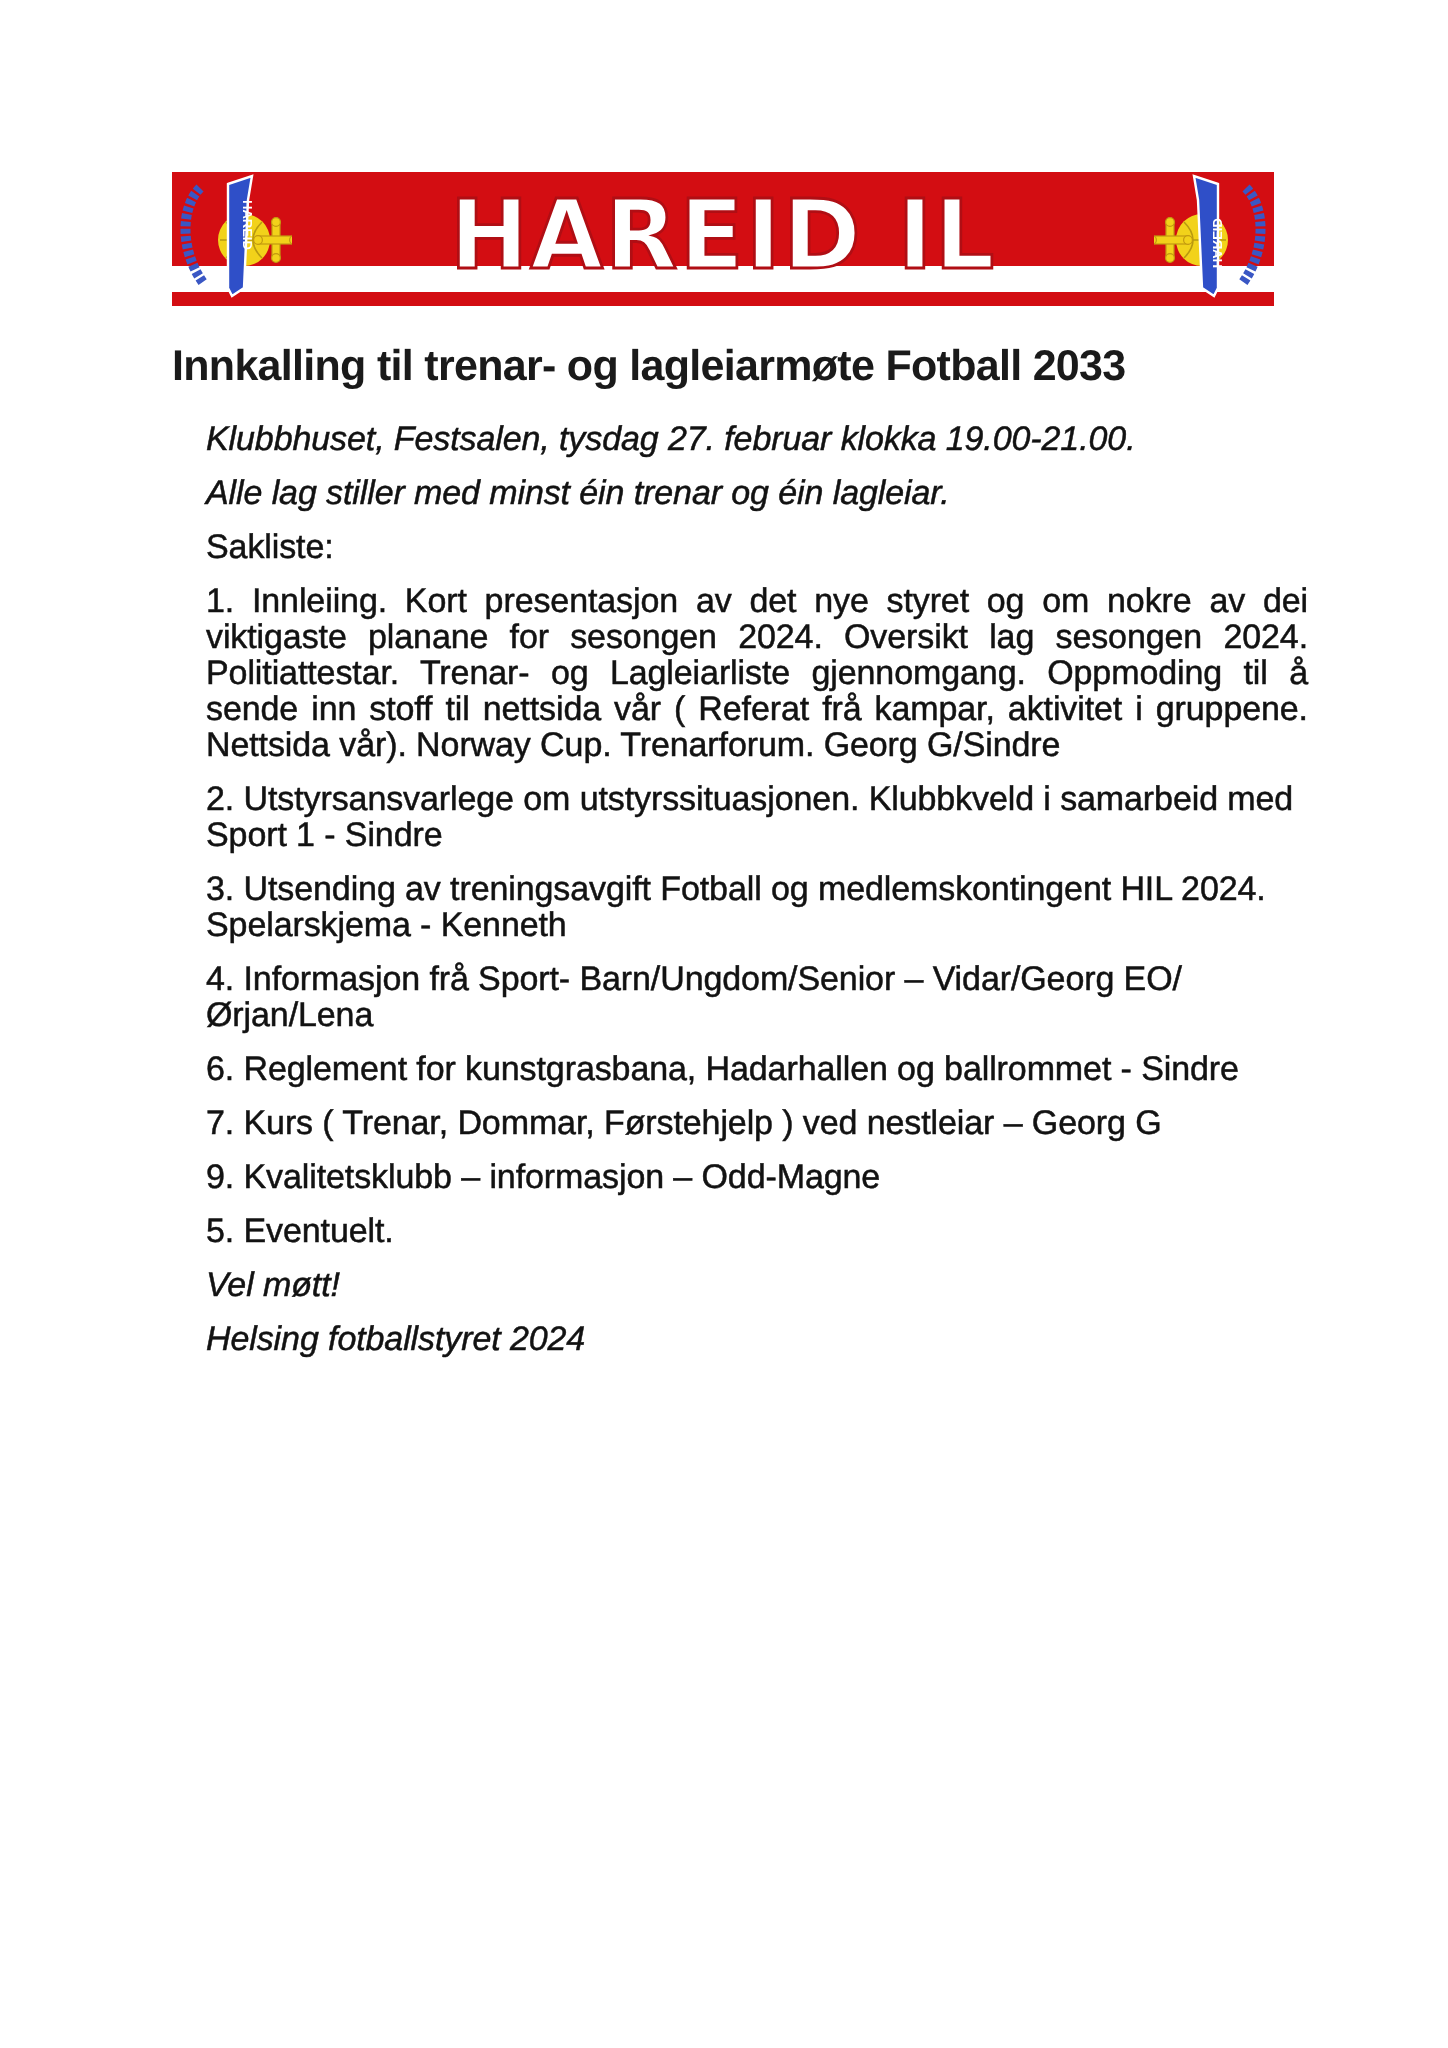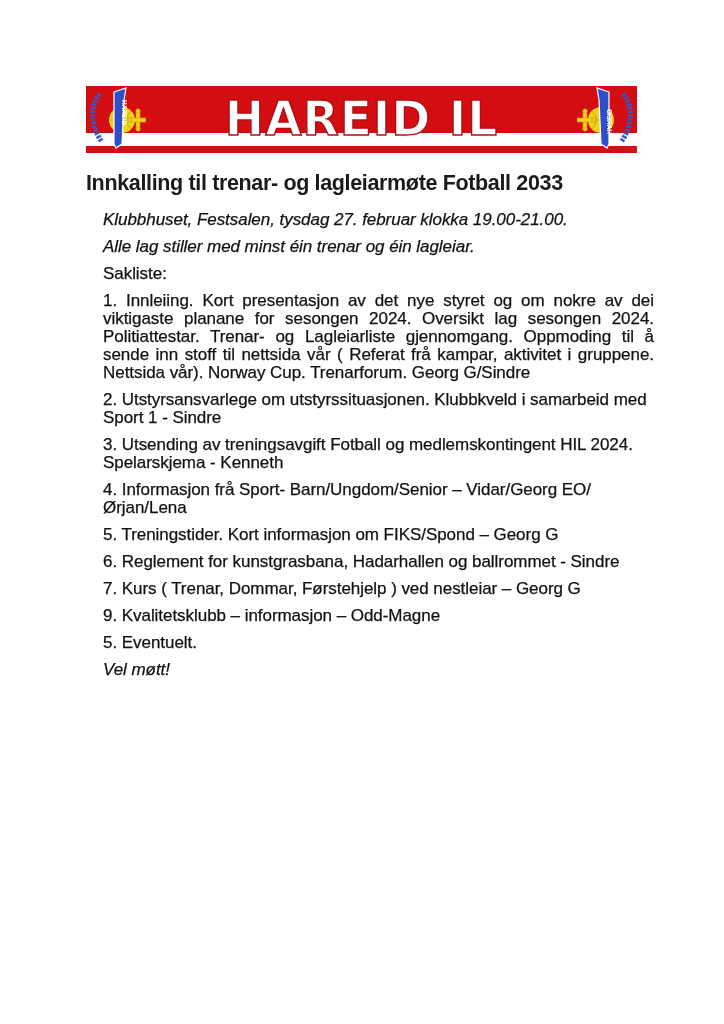--- a/index.html
+++ b/index.html
@@ -158,22 +158,22 @@
   <div class="content">
     <p class="italic">Klubbhuset, Festsalen, tysdag 27. februar klokka 19.00-21.00.</p>
     <p class="italic">Alle lag stiller med minst éin trenar og éin lagleiar.</p>
     <p>Sakliste:</p>
 
     <div>
       <p class="justify agenda-item">1. Innleiing. Kort presentasjon av det nye styret og om nokre av dei viktigaste planane for sesongen 2024. Oversikt lag sesongen 2024. Politiattestar. Trenar- og Lagleiarliste gjennomgang. Oppmoding til å sende inn stoff til nettsida vår ( Referat frå kampar, aktivitet i gruppene. Nettsida vår). Norway Cup. Trenarforum. Georg G/Sindre</p>
       <p class="agenda-item">2. Utstyrsansvarlege om utstyrssituasjonen. Klubbkveld i samarbeid med Sport 1 - Sindre</p>
       <p class="agenda-item">3. Utsending av treningsavgift Fotball og medlemskontingent HIL 2024. Spelarskjema - Kenneth</p>
       <p class="agenda-item">4. Informasjon frå Sport- Barn/Ungdom/Senior – Vidar/Georg EO/Ørjan/Lena</p>
-      <p class="agenda-item">5. Treningstider. Kort informasjon om FIKS/Spond – Georg G</p>
       <p class="agenda-item">6. Reglement for kunstgrasbana, Hadarhallen og ballrommet - Sindre</p>
       <p class="agenda-item">7. Kurs ( Trenar, Dommar, Førstehjelp ) ved nestleiar – Georg G</p>
       <p class="agenda-item">9. Kvalitetsklubb – informasjon – Odd-Magne</p>
       <p class="agenda-item">5. Eventuelt.</p>
     </div>
 
     <p class="italic">Vel møtt!</p>
+    <p class="italic">Helsing fotballstyret 2024</p>
   </div>
 </div>
 
 </body></html>

